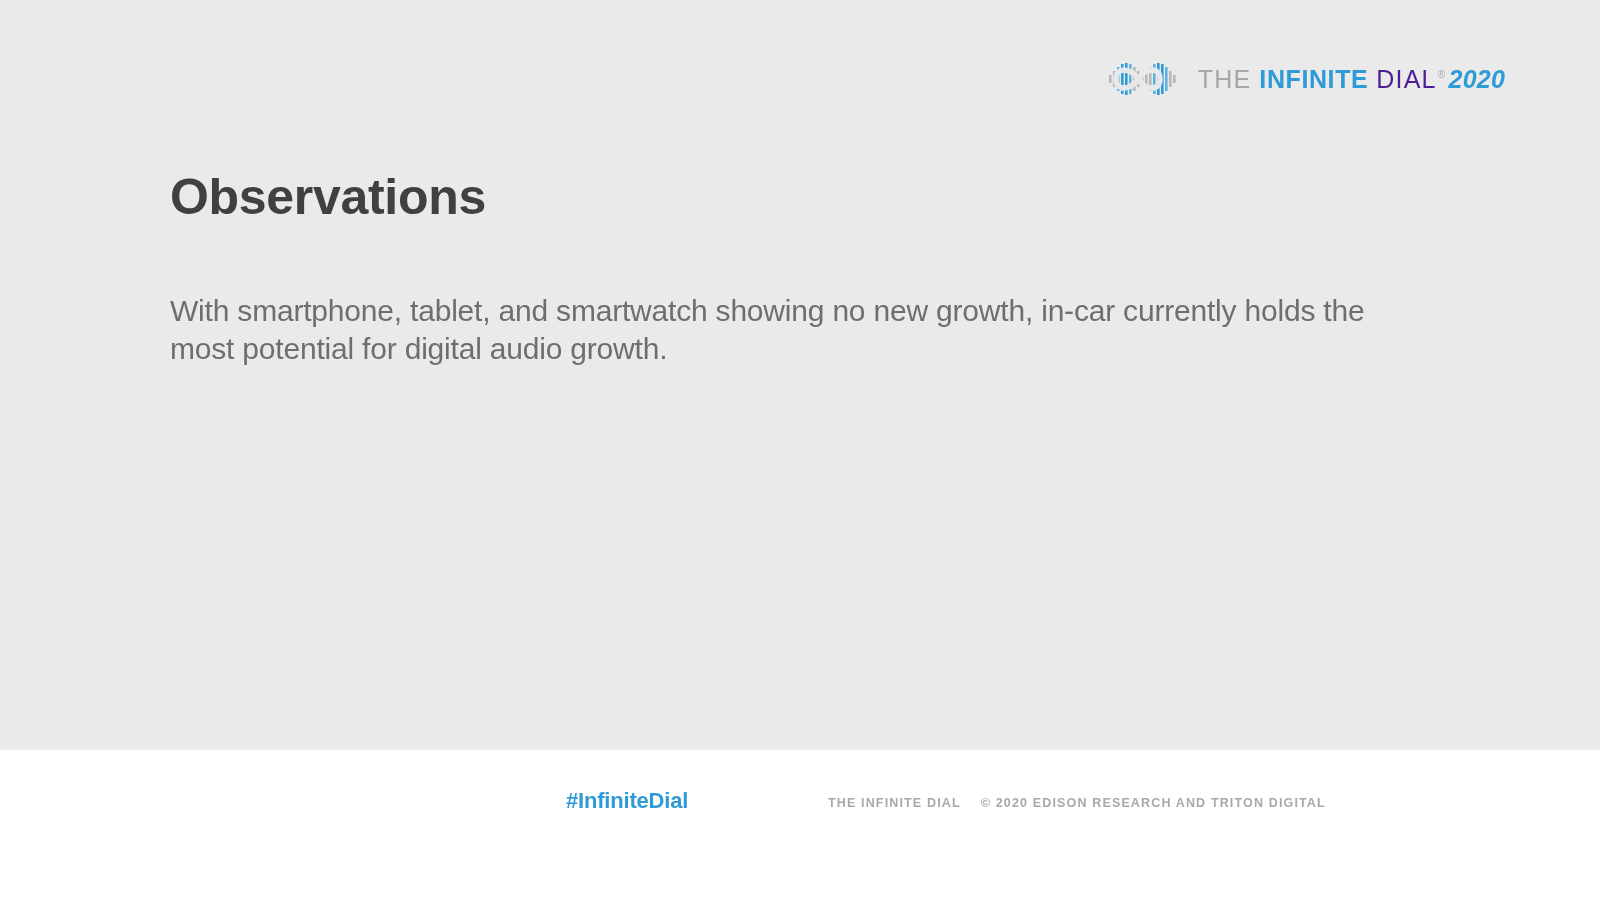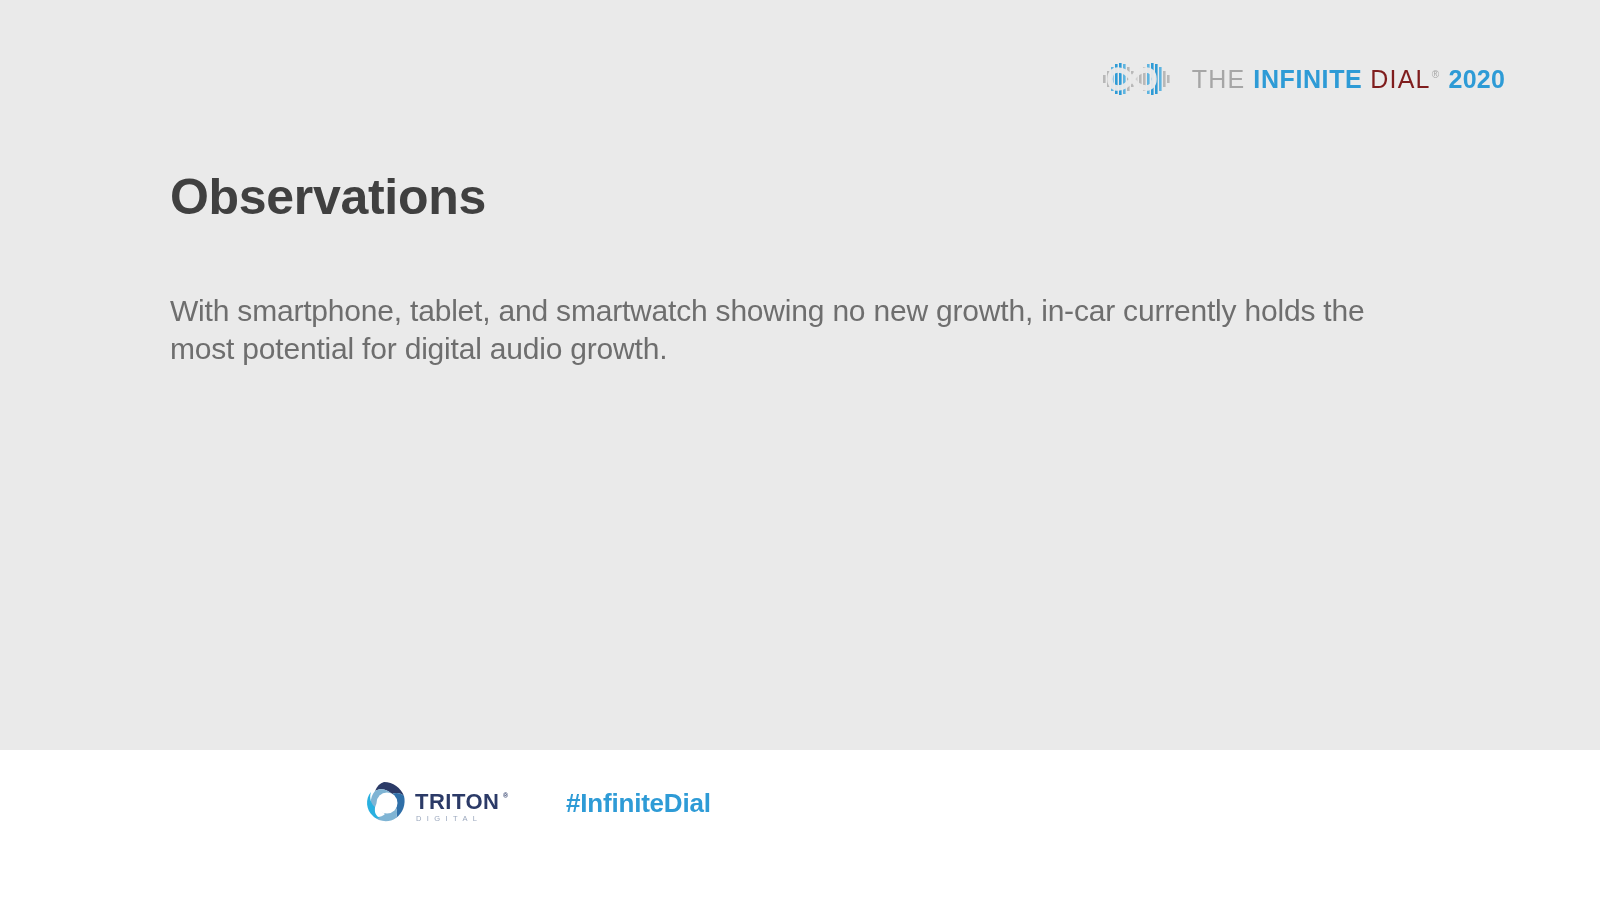--- a/index.html
+++ b/index.html
@@ -64,39 +64,40 @@
   }
 
   .bw-infinite {
     color: #2e9bd6;
     font-weight: 700;
     letter-spacing: 0.6px;
     margin-left: 8px;
   }
 
   .bw-dial {
-    color: #7f1d1d;
+    color: #4c1d95;
     font-weight: 400;
     letter-spacing: 1.2px;
     margin-left: 8px;
   }
 
   .bw-reg {
     color: #a6a6a6;
     font-size: 10px;
     position: relative;
     top: -10px;
     margin-left: 1px;
   }
 
   .bw-year {
     color: #2e9bd6;
     font-weight: 700;
     letter-spacing: 0.2px;
-    margin-left: 9px;
+    margin-left: 3px;
+    font-style: italic;
   }
 
   
   .slide-title {
     position: absolute;
     left: 170px;
     top: 168px;
     font-size: 50px;
     font-weight: 700;
     color: #404040;
@@ -147,21 +148,21 @@
     top: 776px;
     width: 150px;
     height: 56px;
   }
   .triton-logo svg { display: block; width: 150px; height: 56px; }
 
   .hashtag {
     position: absolute;
     left: 566px;
     top: 788px;
-    font-size: 26px;
+    font-size: 22px;
     font-weight: 700;
     color: #2e9bd6;
     letter-spacing: -0.2px;
   }
 
   .copyright {
     position: absolute;
     left: 828px;
     top: 796px;
     font-size: 12.5px;
@@ -221,31 +222,22 @@
 
     <p class="slide-copy">With smartphone, tablet, and smartwatch showing no new growth, in-car currently holds the most potential for digital audio growth.</p>
 
   </div>
 
   <div class="slide-footer">
     <div class="footer-inner"></div>
   </div>
 
 
-  <div class="triton-logo">
-    <svg viewBox="0 0 150 56" xmlns="http://www.w3.org/2000/svg">
-      <g>
-        <path d="M24 6 C33 6, 41 12, 44 20 C41 17, 36 16, 32 18 C27 13, 20 12, 15 15 C17 10, 20 7, 24 6 Z" fill="#2b3a67"></path>
-        <path d="M44 20 C46 28, 43 37, 36 42 C38 37, 37 32, 34 29 C36 24, 35 19, 32 18 C36 16, 41 17, 44 20 Z" fill="#2f6fa8"></path>
-        <path d="M36 42 C29 47, 19 46, 13 40 C17 42, 22 41, 25 38 C20 35, 18 29, 20 24 C16 27, 14 32, 15 37 C10 31, 9 22, 15 15 C20 12, 27 13, 32 18 C35 19, 36 24, 34 29 C37 32, 38 37, 36 42 Z" fill="#7fb4d4"></path>
-        <path d="M13 40 C6 34, 5 23, 11 16 C9 22, 11 28, 15 31 C14 36, 16 40, 20 42 C17 43, 15 42, 13 40 Z" fill="#29b0e0"></path>
-        <circle cx="27" cy="27" r="10.5" fill="#ffffff"></circle>
-      </g>
-      <text x="55" y="33" font-family="Liberation Sans, sans-serif" font-size="22" font-weight="700" fill="#2b3a67" letter-spacing="0.5">TRITON</text>
-      <text x="143" y="22" font-family="Liberation Sans, sans-serif" font-size="7" font-weight="700" fill="#2b3a67">®</text>
-      <text x="56" y="45" font-family="Liberation Sans, sans-serif" font-size="7.5" font-weight="400" fill="#9aa7bd" letter-spacing="5.4">DIGITAL</text>
-    </svg>
+
+  <div class="hashtag">#InfiniteDial</div>
+
+  <div class="copyright">
+    <span>THE INFINITE DIAL</span>
+    <span class="cr-gap"></span>
+    <span>© 2020 EDISON RESEARCH AND TRITON DIGITAL</span>
   </div>
 
-  <div class="hashtag">#InfiniteDial</div>
-
-
 </div>
 
 </body></html>

